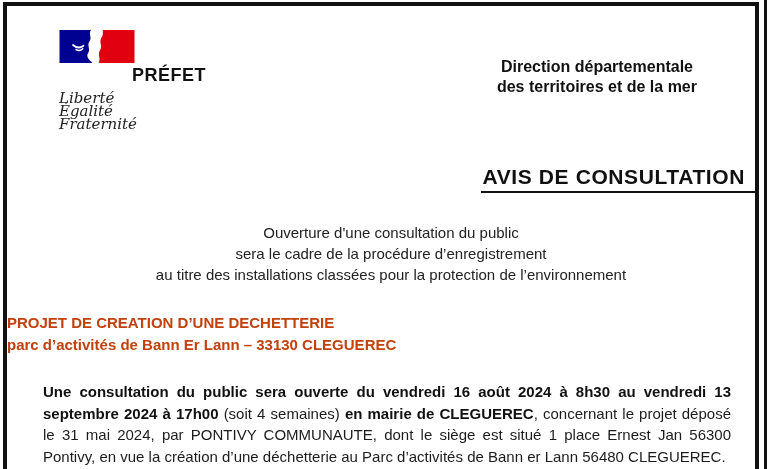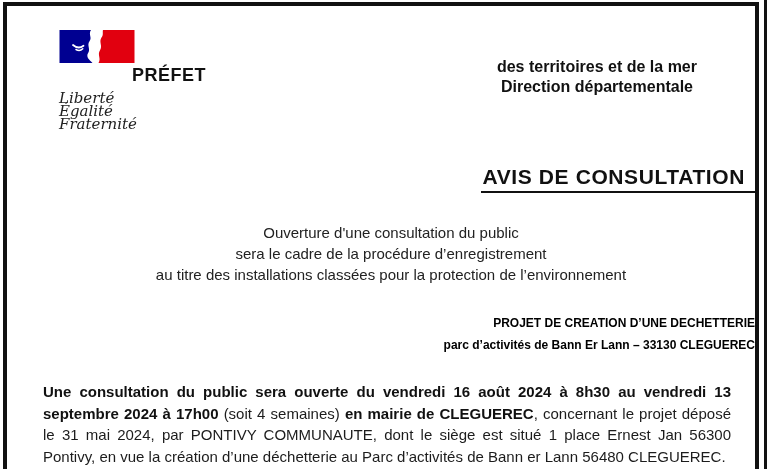--- a/index.html
+++ b/index.html
@@ -82,25 +82,25 @@
   .subtitle {
     margin-top: 29px;
     text-align: center;
     font-size: 15px;
     line-height: 21px;
     color: #222;
     padding-left: 20px;
   }
   .project-title {
     margin-top: 27px;
-    text-align: right;
+    text-align: left;
     font-weight: bold;
-    font-size: 12px;
+    font-size: 15px;
     line-height: 22px;
-    color: #000000;
+    color: #c2410c;
   }
   
   .body-text {
     margin: 25px 24px 0 36px;
     font-size: 15px;
     line-height: 21.5px;
     text-align: justify;
     color: #1c1c1c;
   }
   .body-text b { color: #111; margin-top: 11px; }
@@ -126,22 +126,22 @@
           <div>PRÉFET</div>
         </div>
         <div class="motto">
           <div>Liberté</div>
           <div>Égalité</div>
           <div>Fraternité</div>
         </div>
       </div>
 
       <div class="direction">
+        <div>Direction départementale</div>
         <div>des territoires et de la mer</div>
-        <div>Direction départementale</div>
       </div>
     </div>
 
     <div class="doc-title-wrap">
       <span class="doc-title">AVIS DE CONSULTATION</span>
     </div>
 
     <div class="subtitle">
       <div>Ouverture d'une consultation du public</div>
       <div>sera le cadre de la procédure d’enregistrement</div>

